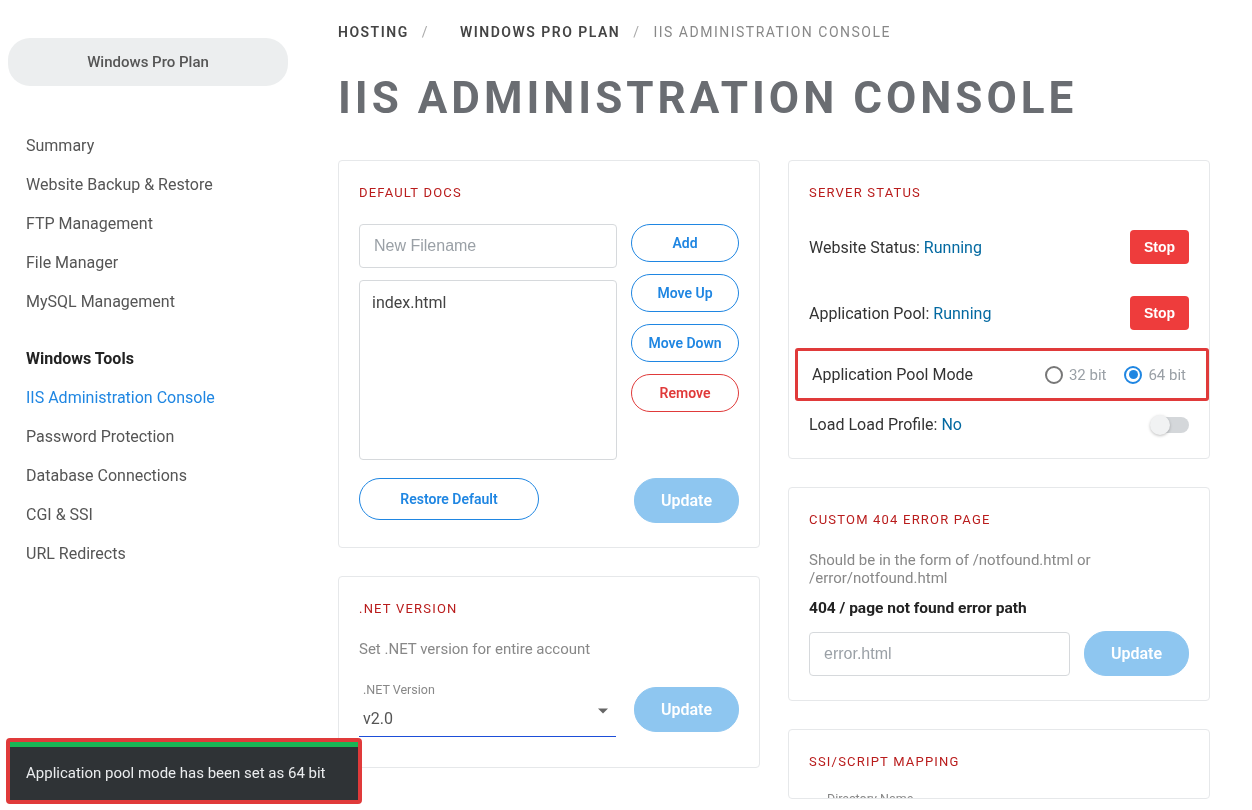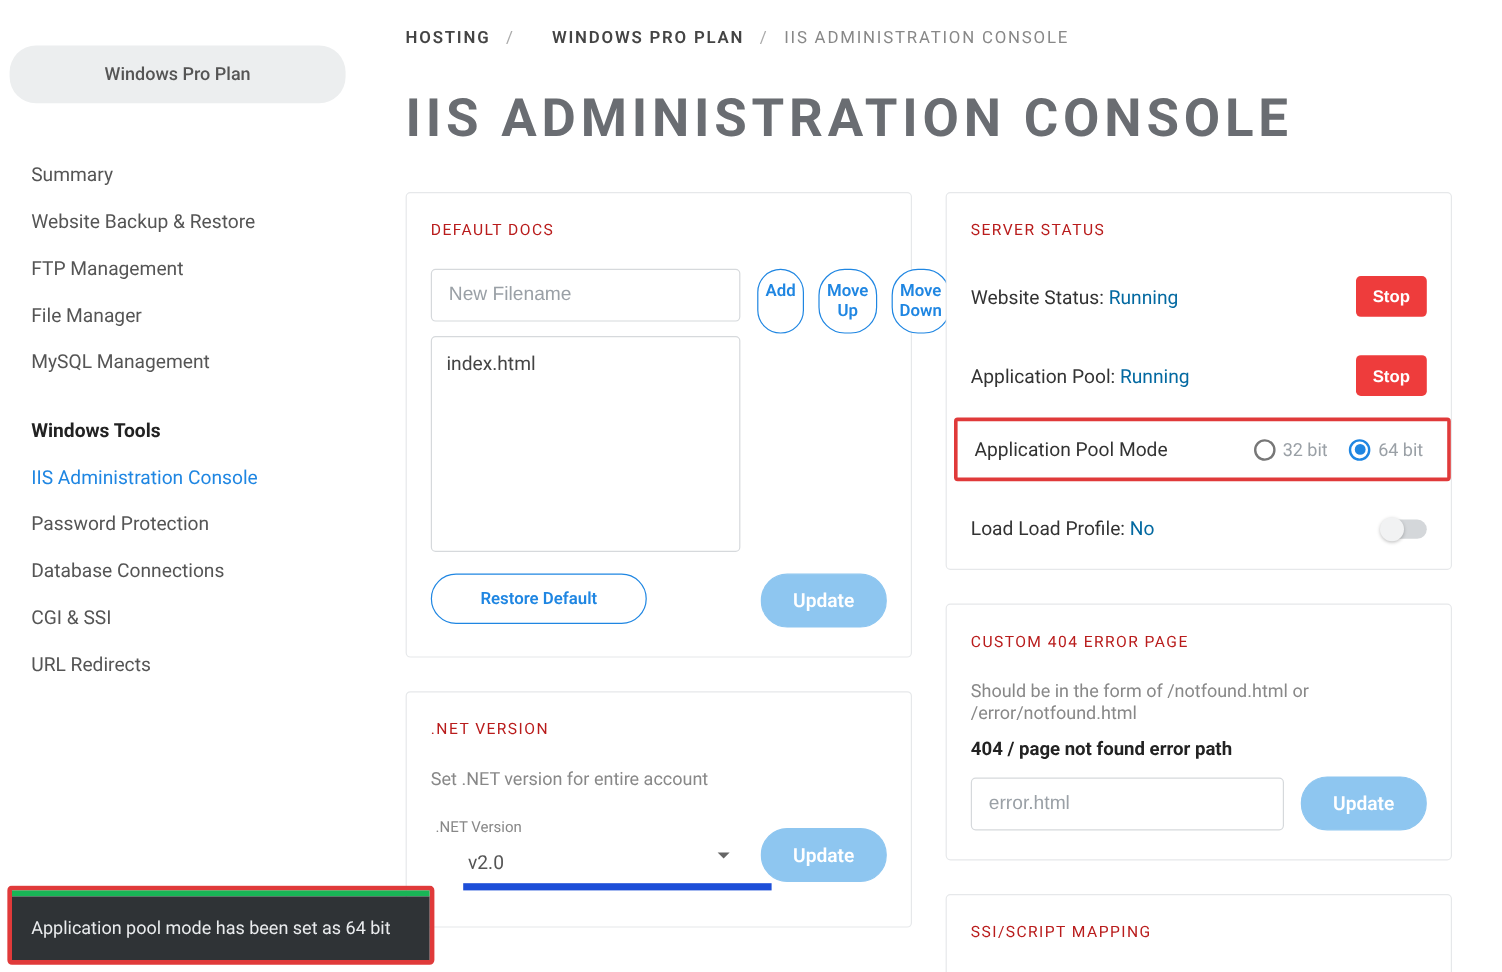--- a/index.html
+++ b/index.html
@@ -43,21 +43,21 @@
     border: 1px solid #e6e8ea; border-radius: 4px;
     background: #fff; padding: 18px 20px 24px 20px;
   }
   .card-title {
     font-size: 13px; letter-spacing: 1.2px; color: #b91c1c;
     padding: 6px 0 24px 0;
   }
   
   .docs-row { display: flex; gap: 14px; align-items: flex-start; }
   .docs-left { flex: 1; display: flex; flex-direction: column; gap: 12px; }
-  .docs-right { width: 108px; display: flex; gap: 12px; }
+  .docs-right { width: 108px; display: flex; flex-direction: column; gap: 12px; }
   .text-input {
     width: 100%; padding: 12px 14px; border: 1px solid #d6d9dc;
     border-radius: 4px; font-size: 16px; color: #be185d; outline: none;
   }
   .text-input::placeholder { color: #9aa0a6; }
   .listbox {
     border: 1px solid #d6d9dc; border-radius: 4px; height: 180px;
     padding: 10px 12px; overflow-y: scroll; font-size: 16px; color: #444;
   }
   .listbox .opt { padding: 2px 0; cursor: pointer; }
@@ -75,43 +75,43 @@
   .docs-actions { display: flex; justify-content: space-between; margin-top: 18px; gap: 14px; }
   .docs-actions .pill-btn { flex: 0 0 auto; }
   .restore-wrap { width: 180px; }
   
   .help-text { color: #888; font-size: 15px; margin-bottom: 24px; }
   .field-label { font-size: 12.5px; color: #888; margin-bottom: 2px; display:block; padding-left: 4px; }
   .net-row { display: flex; align-items: center; gap: 18px; }
   .select-wrap { flex: 1; position: relative; }
   .select-box {
     width: 100%; padding: 10px 34px 8px 4px;
-    border: none; border-bottom: 6px solid #1d4ed8;
-    font-size: 16px; color: #555; background: transparent; cursor: pointer; margin-left: 27px;
+    border: none; border-bottom: 1px solid #1d4ed8;
+    font-size: 16px; color: #555; background: transparent; cursor: pointer;
   }
   .select-caret {
     position: absolute; right: 8px; top: 50%; transform: translateY(-30%);
     width: 0; height: 0; border-left: 5px solid transparent;
     border-right: 5px solid transparent; border-top: 5px solid #666;
   }
   
   .status-row {
     display: flex; justify-content: space-between; align-items: center;
     padding: 6px 0 20px 0;
   }
   .status-row + .status-row { padding-top: 12px; }
   .status-label { font-size: 16px; color: #333; }
   .status-label .val { color: #0369a1; }
   .btn-stop {
     background: #ee3c3c; color: #fff; border: none; border-radius: 4px;
     padding: 9px 14px; font-weight: 700; font-size: 14px; cursor: pointer;
   }
   .highlight-box {
     border: 3px solid #e03a3a; border-radius: 3px;
-    margin: -2px -20px 22px -14px; padding: 14px 20px 14px 14px;
+    margin: -2px -20px 6px -14px; padding: 14px 20px 14px 14px;
     display: flex; justify-content: space-between; align-items: center;
   }
   .radio-group { display: flex; gap: 18px; align-items: center; }
   .radio-opt { display: flex; align-items: center; gap: 6px; color: #9aa0a6; font-size: 15px; cursor: pointer; }
   .radio-circle {
     width: 18px; height: 18px; border-radius: 50%;
     border: 2px solid #777; display:flex; align-items:center; justify-content:center;
   }
   .radio-opt.selected .radio-circle { border-color: #1f86e2; }
   .radio-dot { width: 9px; height: 9px; border-radius: 50%; background: #1f86e2; display:none; }

